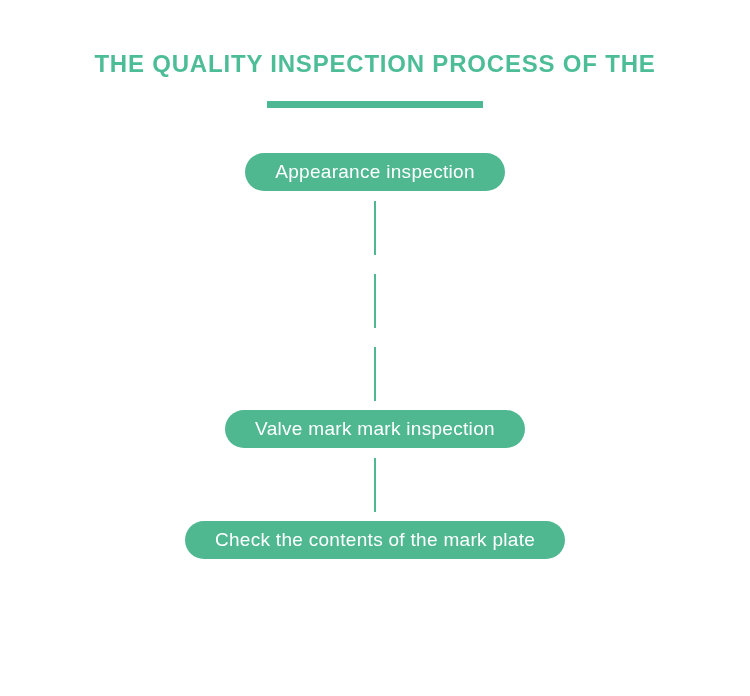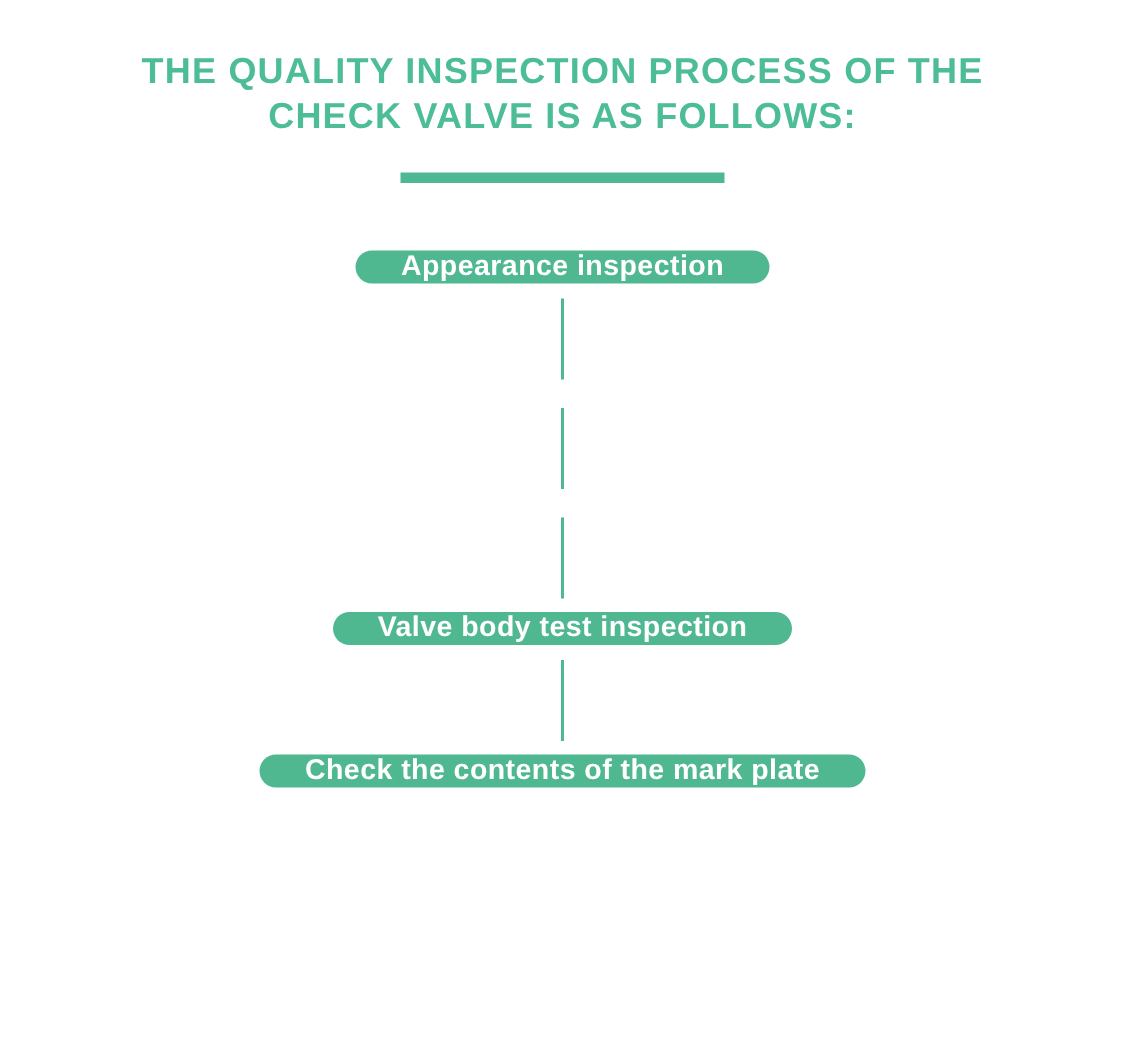--- a/index.html
+++ b/index.html
@@ -9,21 +9,21 @@
   }
   .canvas {
     position: relative;
     width: 750px;
     height: 696px;
     background: var(--background, #ffffff);
     font-family: "Liberation Sans", sans-serif;
     overflow: hidden;
   }
   .title {
-    margin: 0;
+    margin: 16px;
     padding-top: 33px;
     text-align: center;
     color: var(--title-green, #4cbd97);
     font-size: 24px;
     line-height: 30px;
     font-weight: bold;
     letter-spacing: 0.8px;
   }
   .title .line {
     display: block;
@@ -34,26 +34,26 @@
     margin: 22px auto 0 auto;
     background: var(--underline-green, #4db893);
   }
   .flow {
     display: flex;
     flex-direction: column;
     align-items: center;
     margin-top: 45px;
   }
   .pill {
-    height: 22px;
+    height: 38px;
     border-radius: 19px;
     background: var(--pill-green, #4fb891);
     color: var(--pill-text, #ffffff);
     font-size: 19px;
-    font-weight: bold;
+    font-weight: normal;
     letter-spacing: 0.3px;
     display: flex;
     align-items: center;
     justify-content: center;
     padding: 0 30px;
     white-space: nowrap;
   }
   .connector {
     width: 2px;
     height: 54px;
@@ -61,38 +61,37 @@
     background: var(--connector-green, #4fb891);
   }
 </style>
 </head>
 <body>
 
 <div class="canvas">
 
   <h1 class="title">
     <span class="line">THE QUALITY INSPECTION PROCESS OF THE</span>
-    <span class="line">CHECK VALVE IS AS FOLLOWS:</span>
   </h1>
 
   <div class="title-underline"></div>
 
   <div class="flow">
 
     <div class="pill">Appearance inspection</div>
 
     <div class="connector"></div>
 
 
     <div class="connector"></div>
 
 
     <div class="connector"></div>
 
-    <div class="pill">Valve body test inspection</div>
+    <div class="pill">Valve mark mark inspection</div>
 
     <div class="connector"></div>
 
     <div class="pill">Check the contents of the mark plate</div>
 
   </div>
 
 </div>
 
 </body></html>

